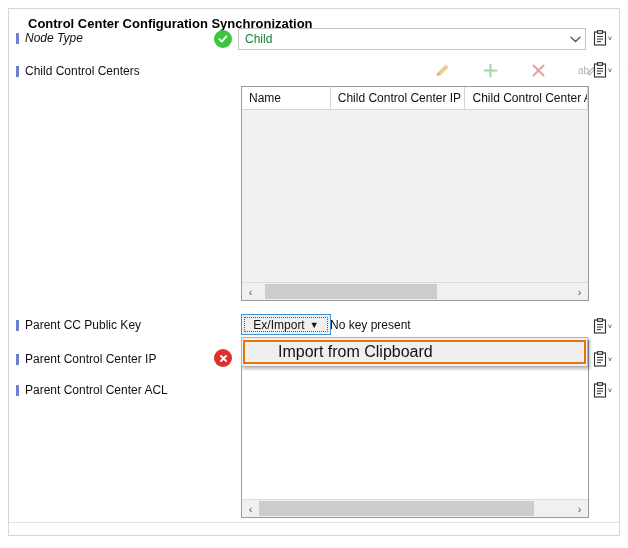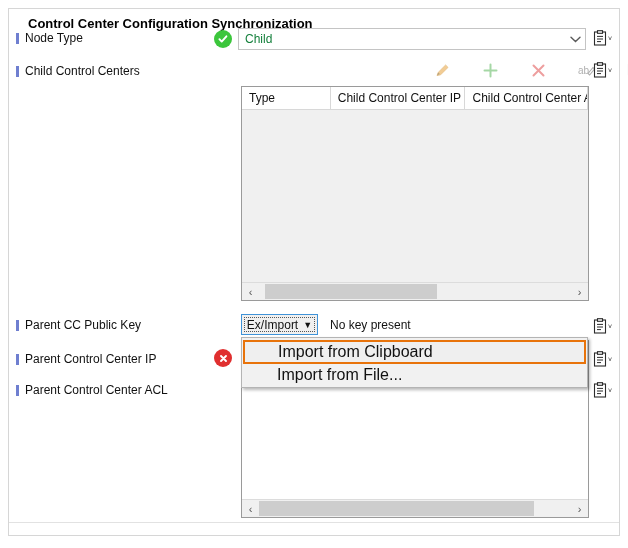--- a/index.html
+++ b/index.html
@@ -245,21 +245,21 @@
     background: #e2e2e2;
   }
 </style>
 </head>
 <body>
 
 <div class="groupbox">
   <span class="groupbox-title">Control Center Configuration Synchronization</span>
 </div>
 
-<div class="field-label" style="left:16px; top:31px;">
+<div class="field-label" style="left:16px; top:31px;font-style:italic;">
   <span class="bullet"></span>
   <span>Node Type</span>
 </div>
 
 <div class="status-icon status-ok" style="left:214px; top:30px;">
   <svg width="12" height="12" viewBox="0 0 12 12" aria-hidden="true">
     <path d="M2.4 6.2 L4.7 8.6 L9.4 3.3" stroke="#ffffff" stroke-width="1.9" fill="none" stroke-linecap="round" stroke-linejoin="round"></path>
   </svg>
 </div>
 
@@ -334,40 +334,40 @@
     <rect x="4.5" y="0.7" width="5" height="2.6" fill="#ffffff" stroke="#2b2b2b" stroke-width="1.1"></rect>
     <line x1="4" y1="6.4" x2="10" y2="6.4" stroke="#2b2b2b" stroke-width="1"></line>
     <line x1="4" y1="9" x2="10" y2="9" stroke="#2b2b2b" stroke-width="1"></line>
     <line x1="4" y1="11.6" x2="8" y2="11.6" stroke="#2b2b2b" stroke-width="1"></line>
   </svg>
   <span class="chev">˅</span>
 </div>
 
 <div class="grid" style="left:241px; top:86px; width:348px; height:215px;">
   <div class="grid-header">
-    <div class="gh" style="width:94px;">Type</div>
+    <div class="gh" style="width:94px;">Name</div>
     <div class="gh" style="width:143px;">Child Control Center IP</div>
     <div class="gh" style="width:130px;">Child Control Center AC</div>
   </div>
   <div class="grid-body"></div>
   <div class="hscroll">
     <span class="hs-arrow">‹</span>
     <span class="hs-track">
       <span class="hs-thumb" id="child-thumb" style="left: 2%; width: 55%;"></span>
     </span>
     <span class="hs-arrow">›</span>
   </div>
 </div>
 
 <div class="field-label" style="left:16px; top:318px;">
   <span class="bullet"></span>
   <span>Parent CC Public Key</span>
 </div>
 
-<div class="eximport" style="left:241px; top:314px; width:77px; height:21px;">
+<div class="eximport" style="left:241px; top:314px; width:90px; height:21px;">
   <span class="inner-focus"></span>
   <span class="lbl">Ex/Import</span>
   <span class="tri" style="font-size:9px;">▼</span>
 </div>
 
 <div class="nokey" style="left:330px; top:318px;">No key present</div>
 
 <div class="clip-btn" style="left:593px; top:317px;">
   <svg width="14" height="16" viewBox="0 0 14 16" aria-hidden="true">
     <rect x="1.5" y="2" width="11" height="13" fill="#ffffff" stroke="#2b2b2b" stroke-width="1.1"></rect>
@@ -425,18 +425,15 @@
       <span class="hs-thumb" id="acl-thumb" style="left: 0%; width: 88%;"></span>
     </span>
     <span class="hs-arrow">›</span>
   </div>
 </div>
 
 <div class="menu" style="left:241px; top:337px; width:347px;">
   <div class="menu-item highlighted">
     <span>Import from Clipboard</span>
   </div>
-  <div class="menu-item">
-    <span>Import from File...</span>
-  </div>
 </div>
 
 <div class="bottom-rule"></div>
 
 </body></html>

